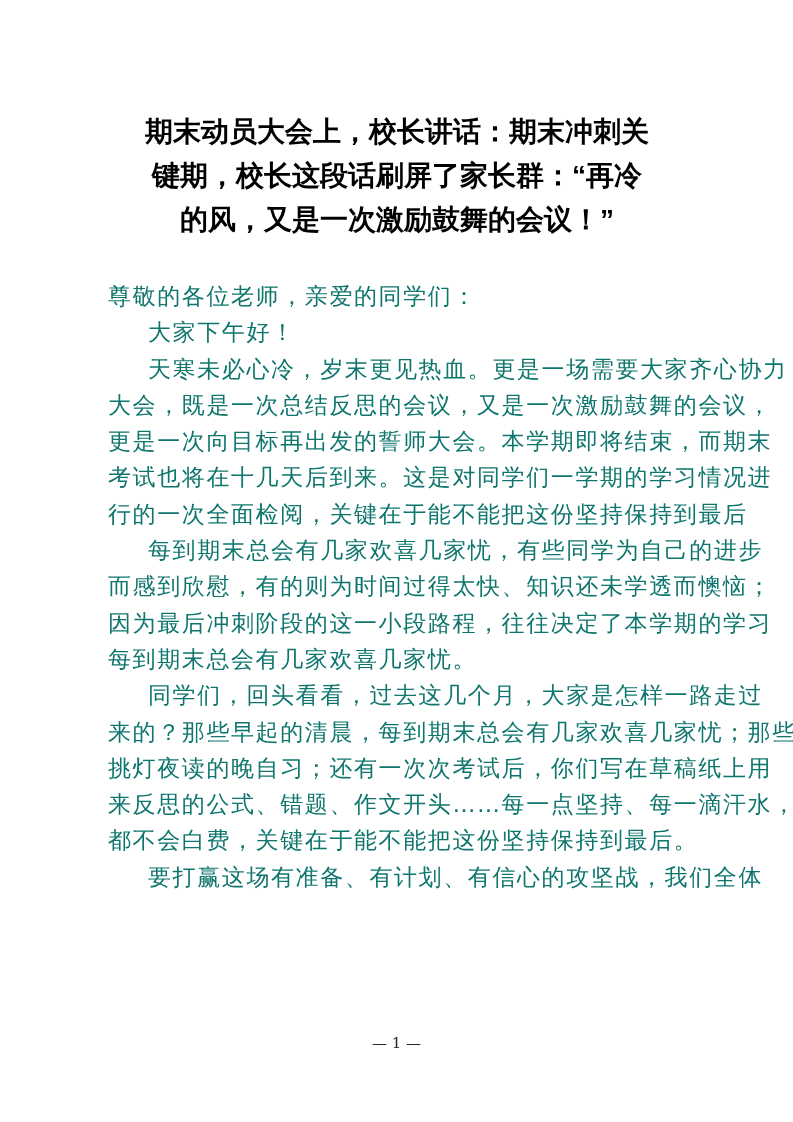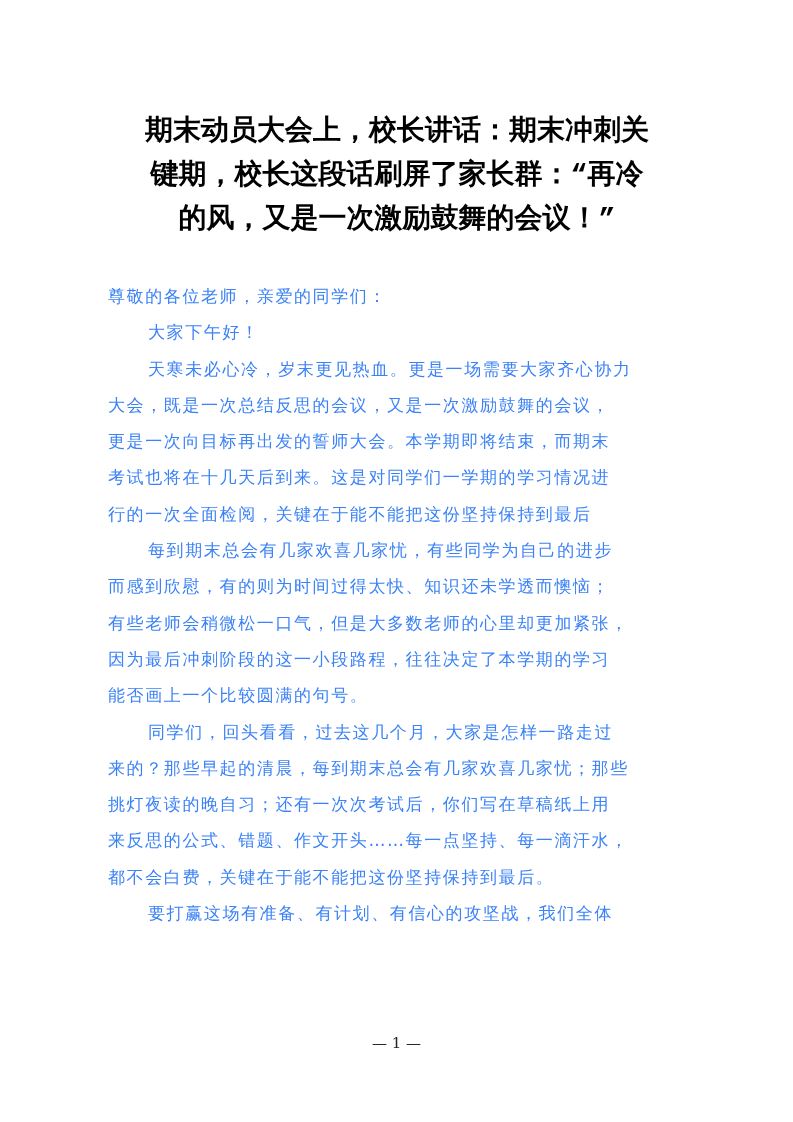--- a/index.html
+++ b/index.html
@@ -1,28 +1,28 @@
 <!DOCTYPE html>
 <html><head>
 <meta charset="utf-8">
 <style>
   html, body { margin:0; padding:0; background:#ffffff; }
   body { width:793px; height:1122px; position:relative; overflow:hidden; }
   .page { position:absolute; left:0; top:0; width:793px; height:1122px; background:#fff; }
   .title {
     position:absolute; left:104px; top:110px; width:586px;
-    font-family:Liberation Mono, monospace; font-weight:bold;
+    font-family:Liberation Sans, sans-serif; font-weight:bold;
     font-size:28px; line-height:44px; color:#000; text-align:center;
     letter-spacing:0px;
   }
   .title .line { display:block; white-space:nowrap; }
   .body {
     position:absolute; left:108px; top:278px; width:583px;
-    font-family:"DejaVu Sans", sans-serif; font-size:17px;
-    line-height:36.3px; color:#3b82f6; letter-spacing:1.6px;
+    font-family:"DejaVu Sans", sans-serif; font-size:23px;
+    line-height:36.3px; color:#0f766e; letter-spacing:1.6px;
   }
   .body p { margin:0; white-space:nowrap; }
   .body .indent { padding-left:40px; }
   .footer {
     position:absolute; left:0; top:1034px; width:793px; text-align:center;
     font-family:"DejaVu Serif", serif; font-size:15px; color:#222;
   }
 </style>
 </head>
 <body>
@@ -37,23 +37,22 @@
   <div class="body">
     <p>尊敬的各位老师，亲爱的同学们：</p>
     <p class="indent">大家下午好！</p>
     <p class="indent">天寒未必心冷，岁末更见热血。更是一场需要大家齐心协力</p>
     <p>大会，既是一次总结反思的会议，又是一次激励鼓舞的会议，</p>
     <p>更是一次向目标再出发的誓师大会。本学期即将结束，而期末</p>
     <p>考试也将在十几天后到来。这是对同学们一学期的学习情况进</p>
     <p>行的一次全面检阅，关键在于能不能把这份坚持保持到最后</p>
     <p class="indent">每到期末总会有几家欢喜几家忧，有些同学为自己的进步</p>
     <p>而感到欣慰，有的则为时间过得太快、知识还未学透而懊恼；</p>
-    <p>有些老师会稍微松一口气，但是大多数老师的心里却更加紧张，</p>
     <p>因为最后冲刺阶段的这一小段路程，往往决定了本学期的学习</p>
-    <p>能否画上一个比较圆满的句号。</p>
+    <p>每到期末总会有几家欢喜几家忧。</p>
     <p class="indent">同学们，回头看看，过去这几个月，大家是怎样一路走过</p>
     <p>来的？那些早起的清晨，每到期末总会有几家欢喜几家忧；那些</p>
     <p>挑灯夜读的晚自习；还有一次次考试后，你们写在草稿纸上用</p>
     <p>来反思的公式、错题、作文开头……每一点坚持、每一滴汗水，</p>
     <p>都不会白费，关键在于能不能把这份坚持保持到最后。</p>
     <p class="indent">要打赢这场有准备、有计划、有信心的攻坚战，我们全体</p>
   </div>
 
   <div class="footer">— 1 —</div>
 </div>

